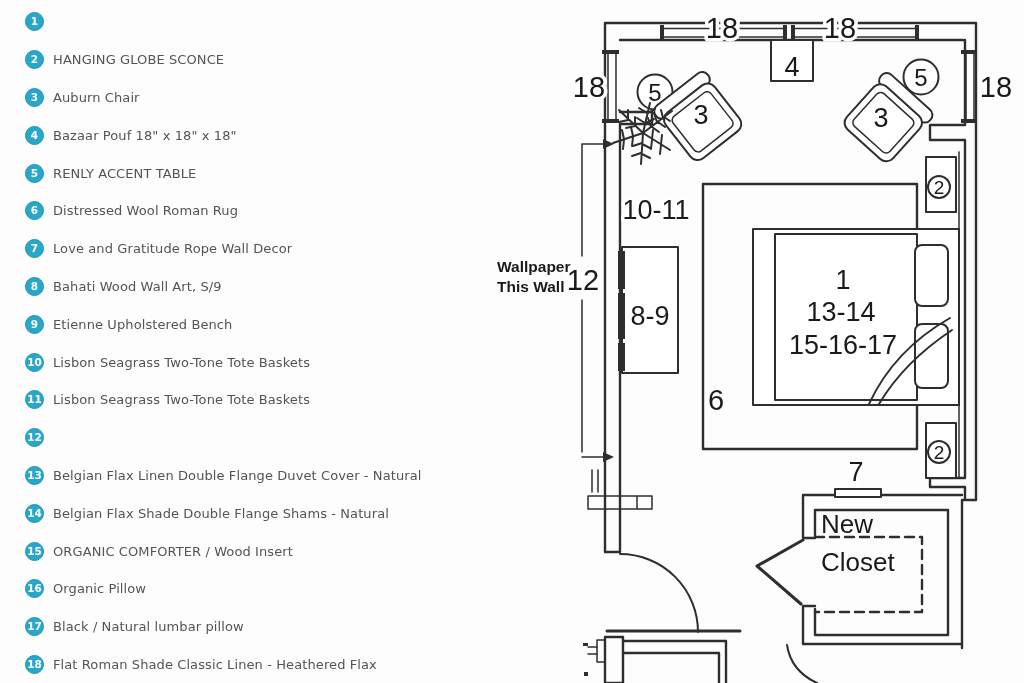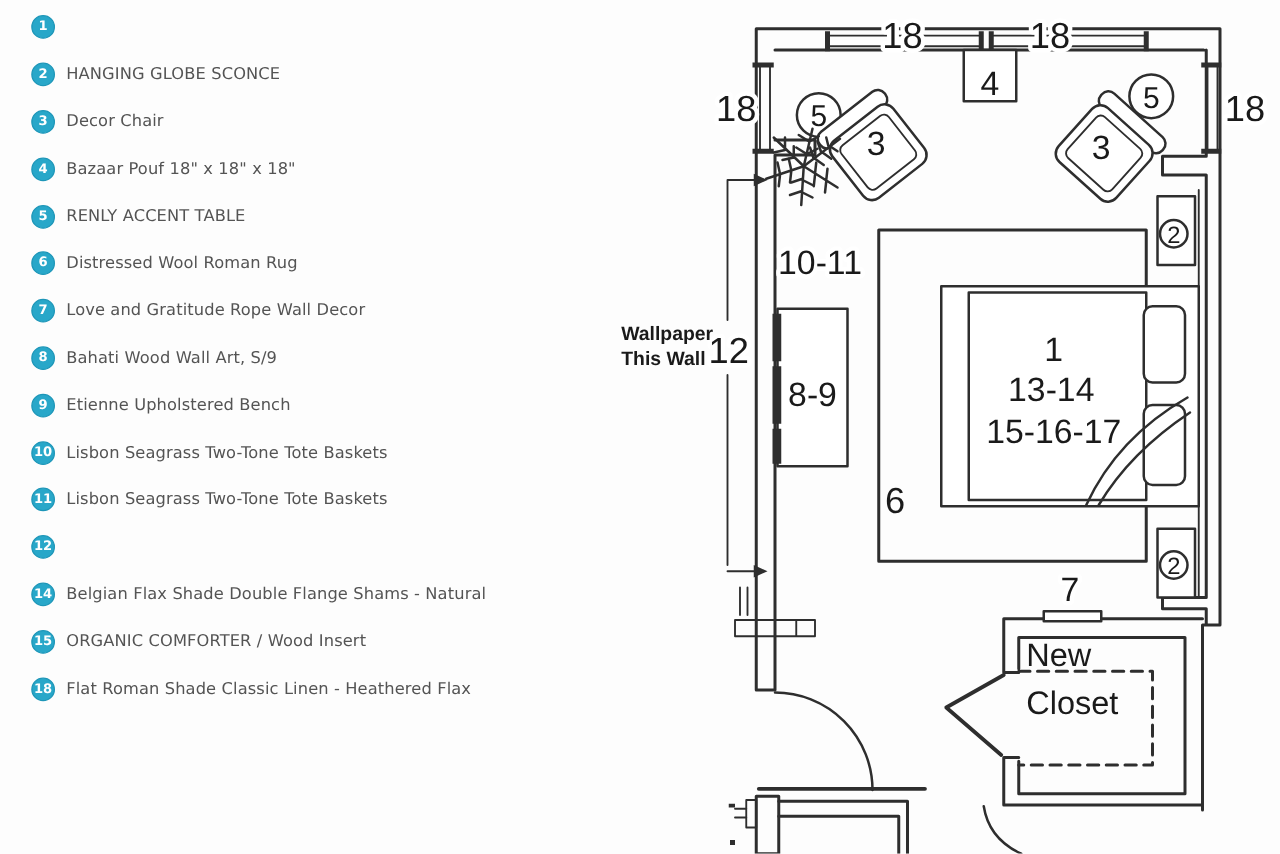--- a/index.html
+++ b/index.html
@@ -45,21 +45,21 @@
   <ul class="legend">
     <li>
         <span class="badge">1</span>
       </li>
     <li>
         <span class="badge">2</span>
         <span class="lbl">HANGING GLOBE SCONCE</span>
       </li>
     <li>
         <span class="badge">3</span>
-        <span class="lbl">Decor Chair</span>
+        <span class="lbl">Auburn Chair</span>
       </li>
     <li>
         <span class="badge">4</span>
         <span class="lbl">Bazaar Pouf 18" x 18" x 18"</span>
       </li>
     <li>
         <span class="badge">5</span>
         <span class="lbl">RENLY ACCENT TABLE</span>
       </li>
     <li>
@@ -83,26 +83,38 @@
         <span class="lbl">Lisbon Seagrass Two-Tone Tote Baskets</span>
       </li>
     <li>
         <span class="badge">11</span>
         <span class="lbl">Lisbon Seagrass Two-Tone Tote Baskets</span>
       </li>
     <li>
         <span class="badge">12</span>
       </li>
     <li>
+        <span class="badge">13</span>
+        <span class="lbl">Belgian Flax Linen Double Flange Duvet Cover - Natural</span>
+      </li>
+    <li>
         <span class="badge">14</span>
         <span class="lbl">Belgian Flax Shade Double Flange Shams - Natural</span>
       </li>
     <li>
         <span class="badge">15</span>
         <span class="lbl">ORGANIC COMFORTER / Wood Insert</span>
+      </li>
+    <li>
+        <span class="badge">16</span>
+        <span class="lbl">Organic Pillow</span>
+      </li>
+    <li>
+        <span class="badge">17</span>
+        <span class="lbl">Black / Natural lumbar pillow</span>
       </li>
     <li>
         <span class="badge">18</span>
         <span class="lbl">Flat Roman Shade Classic Linen - Heathered Flax</span>
       </li>
   </ul>
 
   <svg class="plan" width="1024" height="683" viewBox="0 0 1024 683">
 
     <g>

